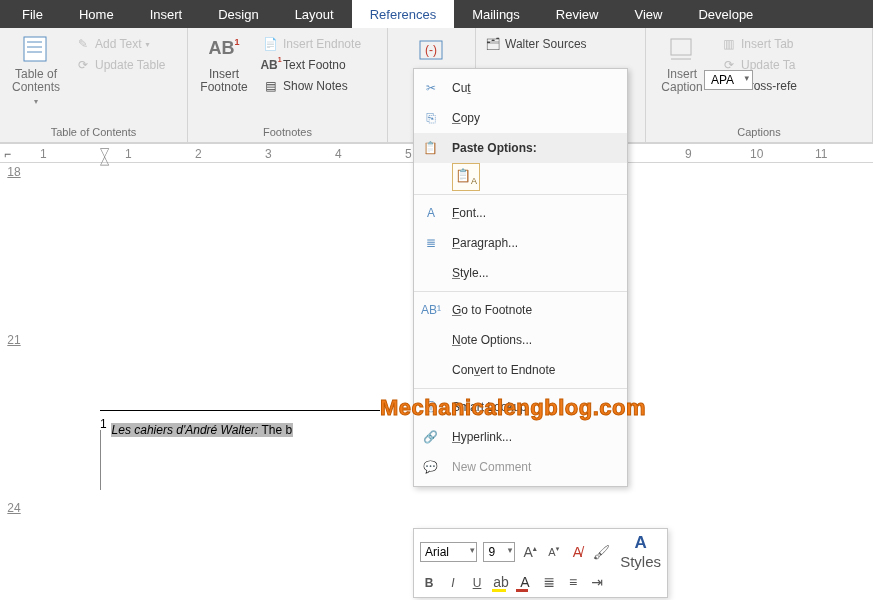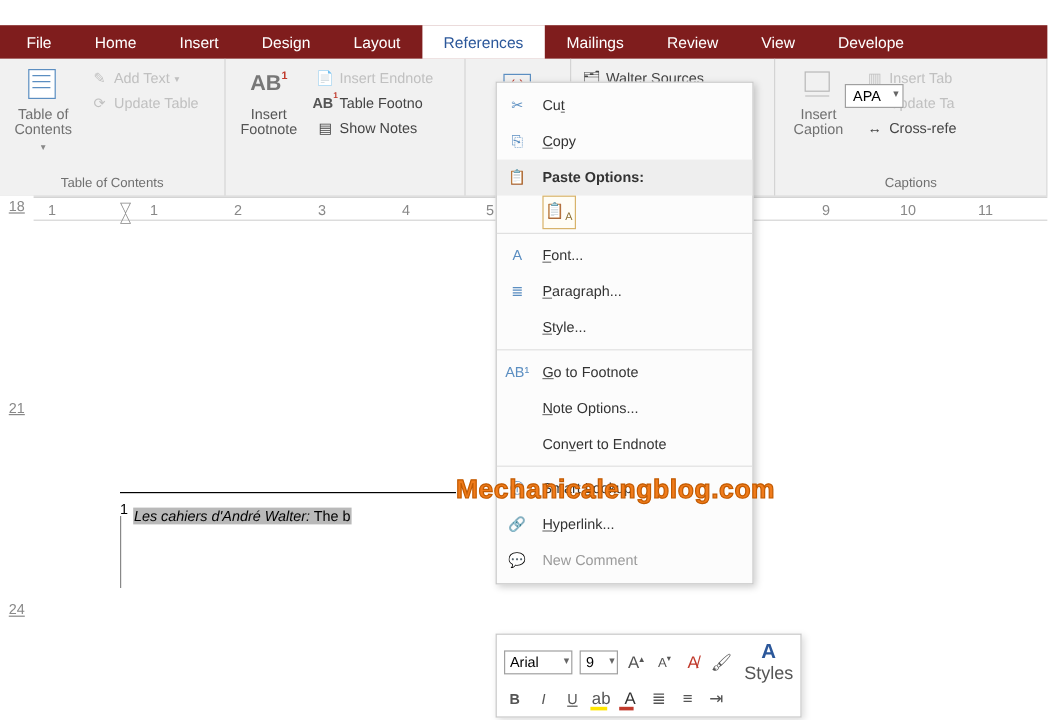--- a/index.html
+++ b/index.html
@@ -1,17 +1,17 @@
 <!DOCTYPE html>
 <html><head>
   <meta charset="utf-8">
   <style>
     * { margin:0; padding:0; box-sizing:border-box; font-family:"Segoe UI",Tahoma,sans-serif; font-size:12px; }
     body { background:#fff; width:873px; height:600px; overflow:hidden; position:relative; }
-    .tabs { display:flex; background:#7f1d1d; color:#fff; height:28px; align-items:stretch; padding-left:4px;margin-top:21px; }
+    .tabs { display:flex; background:#404040; color:#fff; height:28px; align-items:stretch; padding-left:4px; }
     .tab { padding:0 18px; display:flex; align-items:center; cursor:pointer; font-size:13px; }
     .tab.active { background:#fff; color:#2b579a; }
     .ribbon { background:#f1f1f1; height:115px; display:flex; border-bottom:1px solid #d4d4d4; }
     .group { border-right:1px solid #d4d4d4; padding:4px 6px 0 6px; display:flex; flex-direction:column; height:100%; }
     .group-label { text-align:center; color:#707070; font-size:11px; padding:2px 0 4px; margin-top:auto; }
     .vstack { display:flex; flex-direction:column; gap:1px; }
     .hstack { display:flex; gap:6px; }
     .rbtn { display:flex; align-items:center; gap:4px; color:#c0c0c0; padding:2px 3px; white-space:nowrap; }
     .rbtn.en { color:#444; }
     .big { flex-direction:column; align-items:center; width:60px; text-align:center; line-height:1.1; color:#707070;}
@@ -109,28 +109,29 @@
       <div class="vstack" style="padding-top:2px">
         <div class="rbtn">
             <span class="icn">📄</span>
             <span>Insert Endnote</span>
           </div>
         <div class="rbtn en">
             <span class="icn" style="font-size:10px;color:#555">
               <b>AB</b>
               <span class="sup" style="font-size:7px">1</span>
             </span>
-            <span>Table Footno</span>
+            <span>Text Footno</span>
           </div>
         <div class="rbtn en">
             <span class="icn">▤</span>
             <span>Show Notes</span>
           </div>
       </div>
     </div>
+    <div class="group-label">Footnotes</div>
   </div>
 
   <div class="group" style="width:88px">
     <div class="vstack" style="align-items:center;padding-top:4px">
       <span class="icn" style="width:34px;height:28px">
           <svg width="30" height="24">
             <rect x="3" y="3" width="22" height="18" fill="none" stroke="#5b8ec1"></rect>
             <text x="14" y="16" text-anchor="middle" fill="#c0392b" font-size="11">(-)</text>
           </svg>
         </span>

